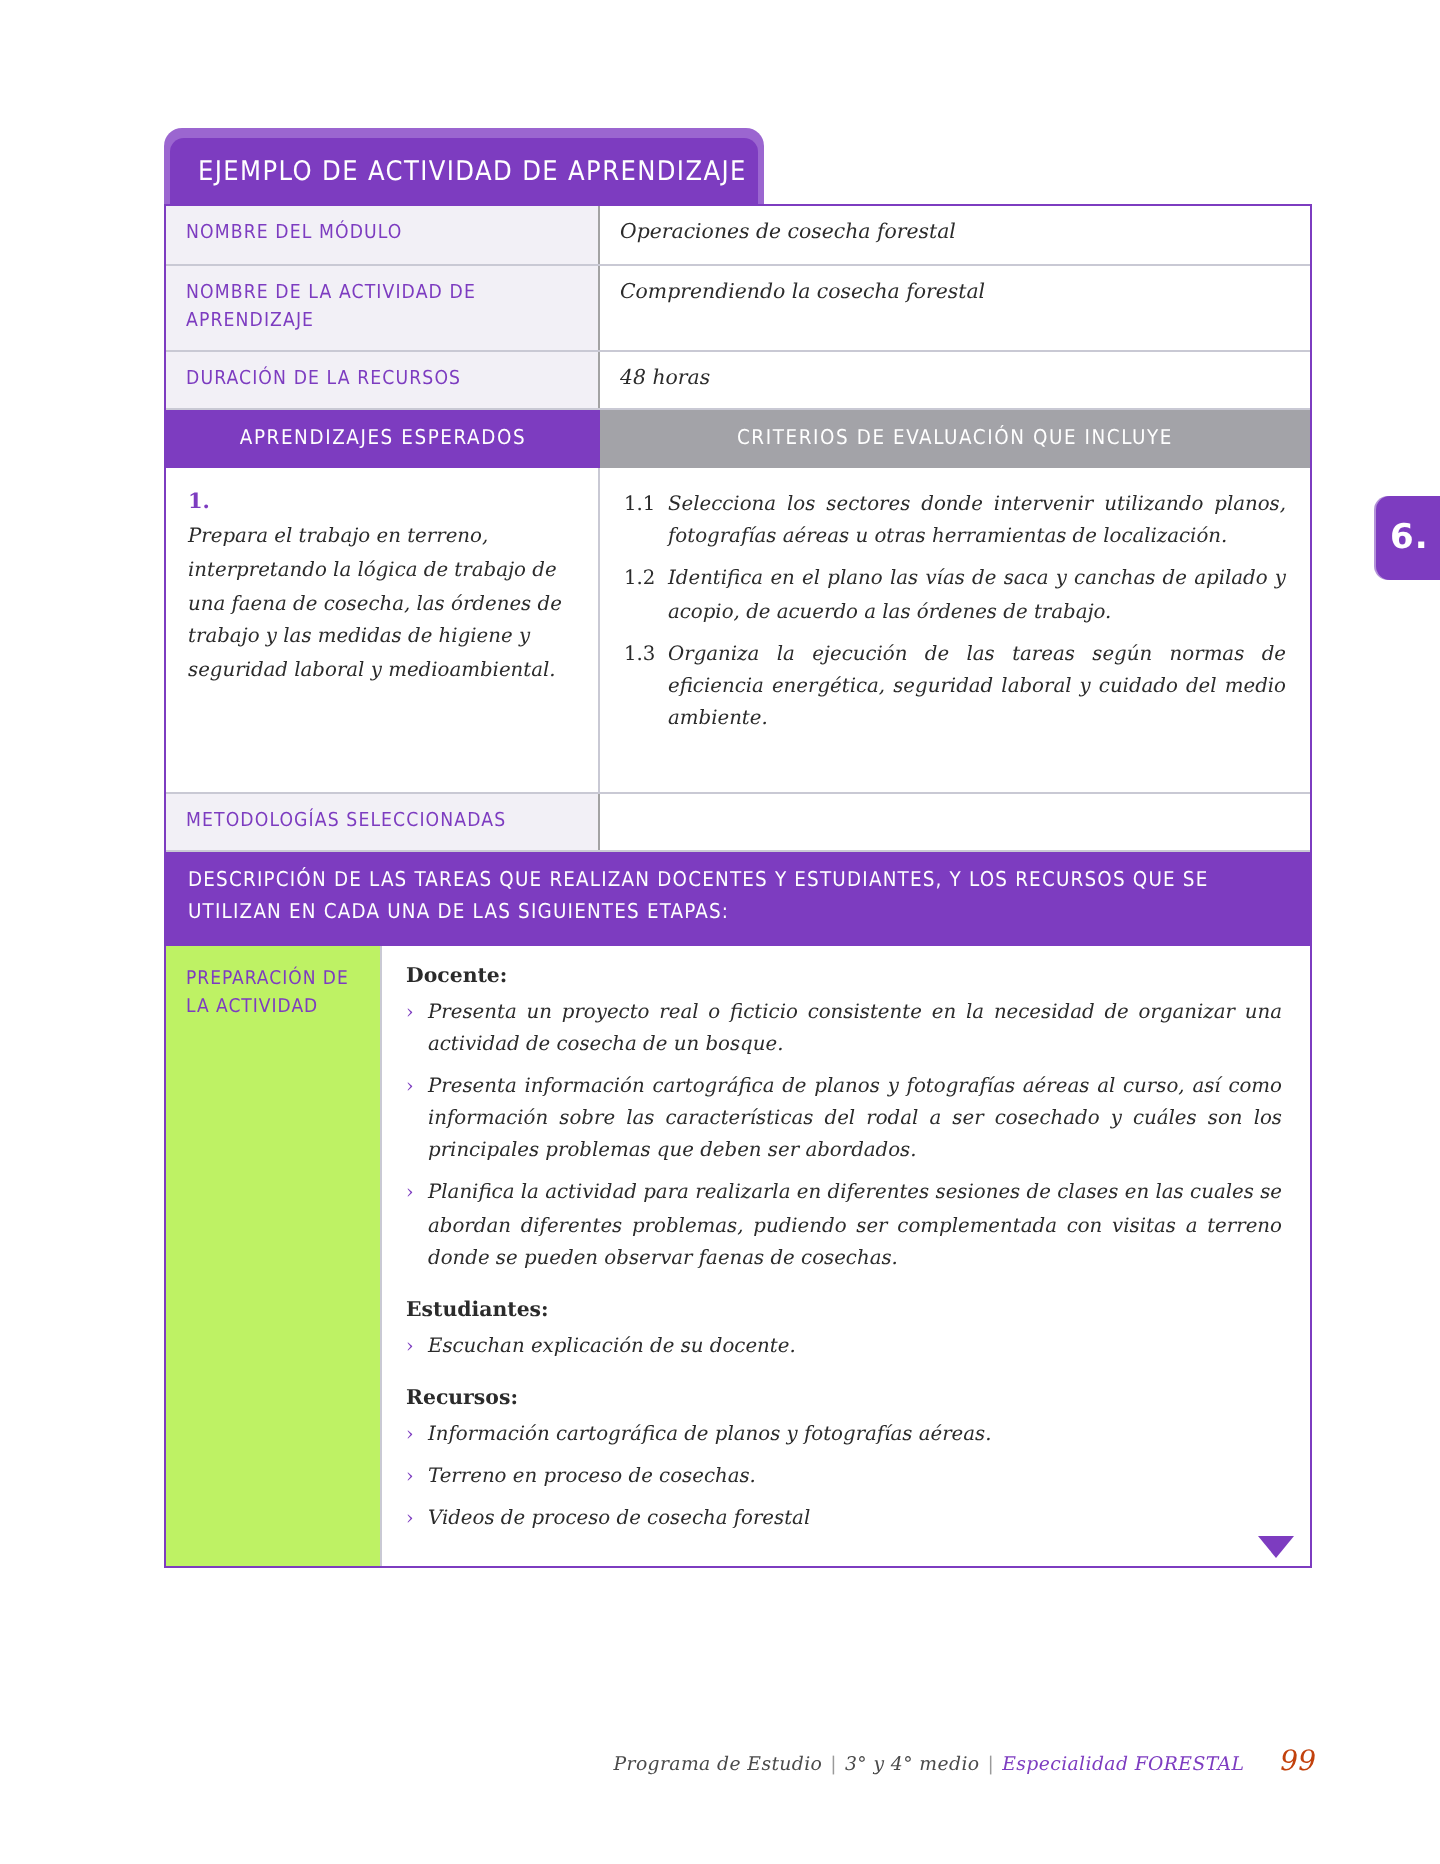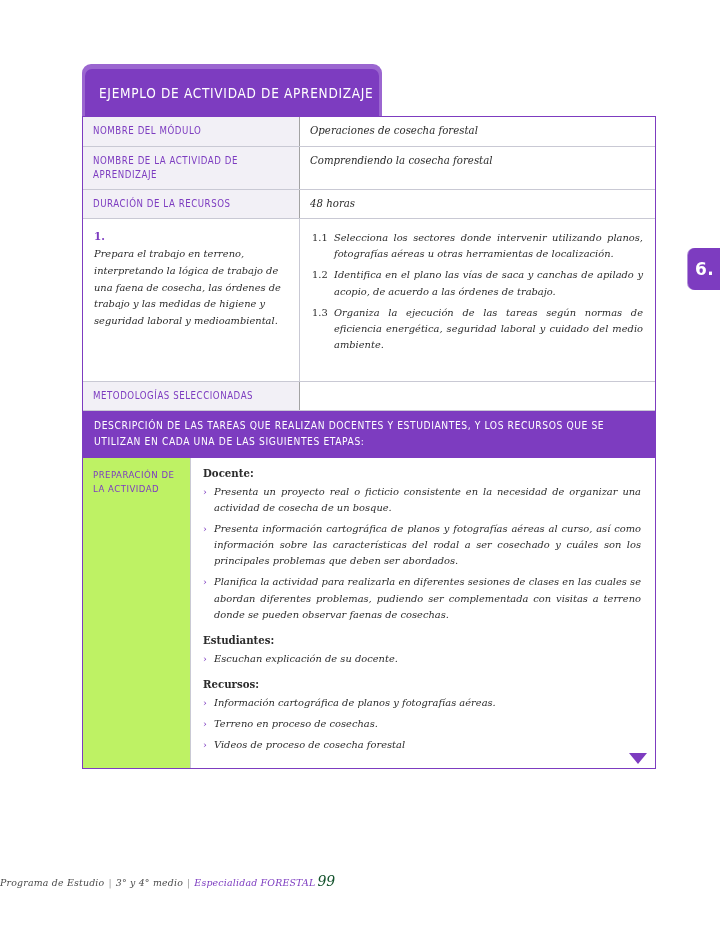--- a/index.html
+++ b/index.html
@@ -51,21 +51,21 @@
     position: absolute;
     left: 82px;
     top: 64px;
     width: 574px;
   }
 
   
   .title-wrap {
     position: relative;
     width: 300px;
-    height: 52px;
+    height: 38px;
     background: #9b66d0;
     border-radius: 9px 9px 0 0;
     box-sizing: border-box;
   }
   .title-banner {
     position: absolute;
     left: 3px;
     top: 5px;
     right: 3px;
     bottom: 0;
@@ -273,36 +273,37 @@
   }
 
   
   .footer {
     position: absolute;
     left: 0;
     right: 0;
     top: 873px;
     display: flex;
     align-items: baseline;
+    justify-content: flex-end;
     padding-right: 62px;
     box-sizing: border-box;
     font-family: "DejaVu Serif", serif;
   }
   .footer-text {
     font-size: 9.4px;
     font-style: italic;
     color: #4a4a4a;
     letter-spacing: 0.2px;
   }
   .footer-sep { color: #9a9a9a; padding: 0 4px; }
   .footer-spec { color: #7d3cc0; font-style: italic; }
   .footer-page {
-    margin-left: 2px;
+    margin-left: 18px;
     font-size: 14px;
-    color: #14532d;
+    color: #c2410c;
     font-style: italic;
   }
 </style>
 </head>
 <body>
 
 <div class="page">
 
   <div class="section-tab">
     <span>6.</span>
@@ -324,20 +325,24 @@
       </div>
       <div class="row">
         <div class="cell-label">NOMBRE DE LA ACTIVIDAD DE APRENDIZAJE</div>
         <div class="cell-value">Comprendiendo la cosecha forestal</div>
       </div>
       <div class="row">
         <div class="cell-label">DURACIÓN DE LA RECURSOS</div>
         <div class="cell-value">48 horas</div>
       </div>
 
+      <div class="hdr-row">
+        <div class="hdr-purple">APRENDIZAJES ESPERADOS</div>
+        <div class="hdr-gray">CRITERIOS DE EVALUACIÓN QUE INCLUYE</div>
+      </div>
 
       <div class="lo-row">
         <div class="lo-left">
           <div class="lo-num">1.</div>
           <div class="lo-text">Prepara el trabajo en terreno, interpretando la lógica de trabajo de una faena de cosecha, las órdenes de trabajo y las medidas de higiene y seguridad laboral y medioambiental.</div>
         </div>
         <div class="lo-right">
           <div class="crit">
             <div class="crit-n">1.1</div>
             <div class="crit-t">Selecciona los sectores donde intervenir utilizando planos, fotografías aéreas u otras herramientas de localización.</div>

